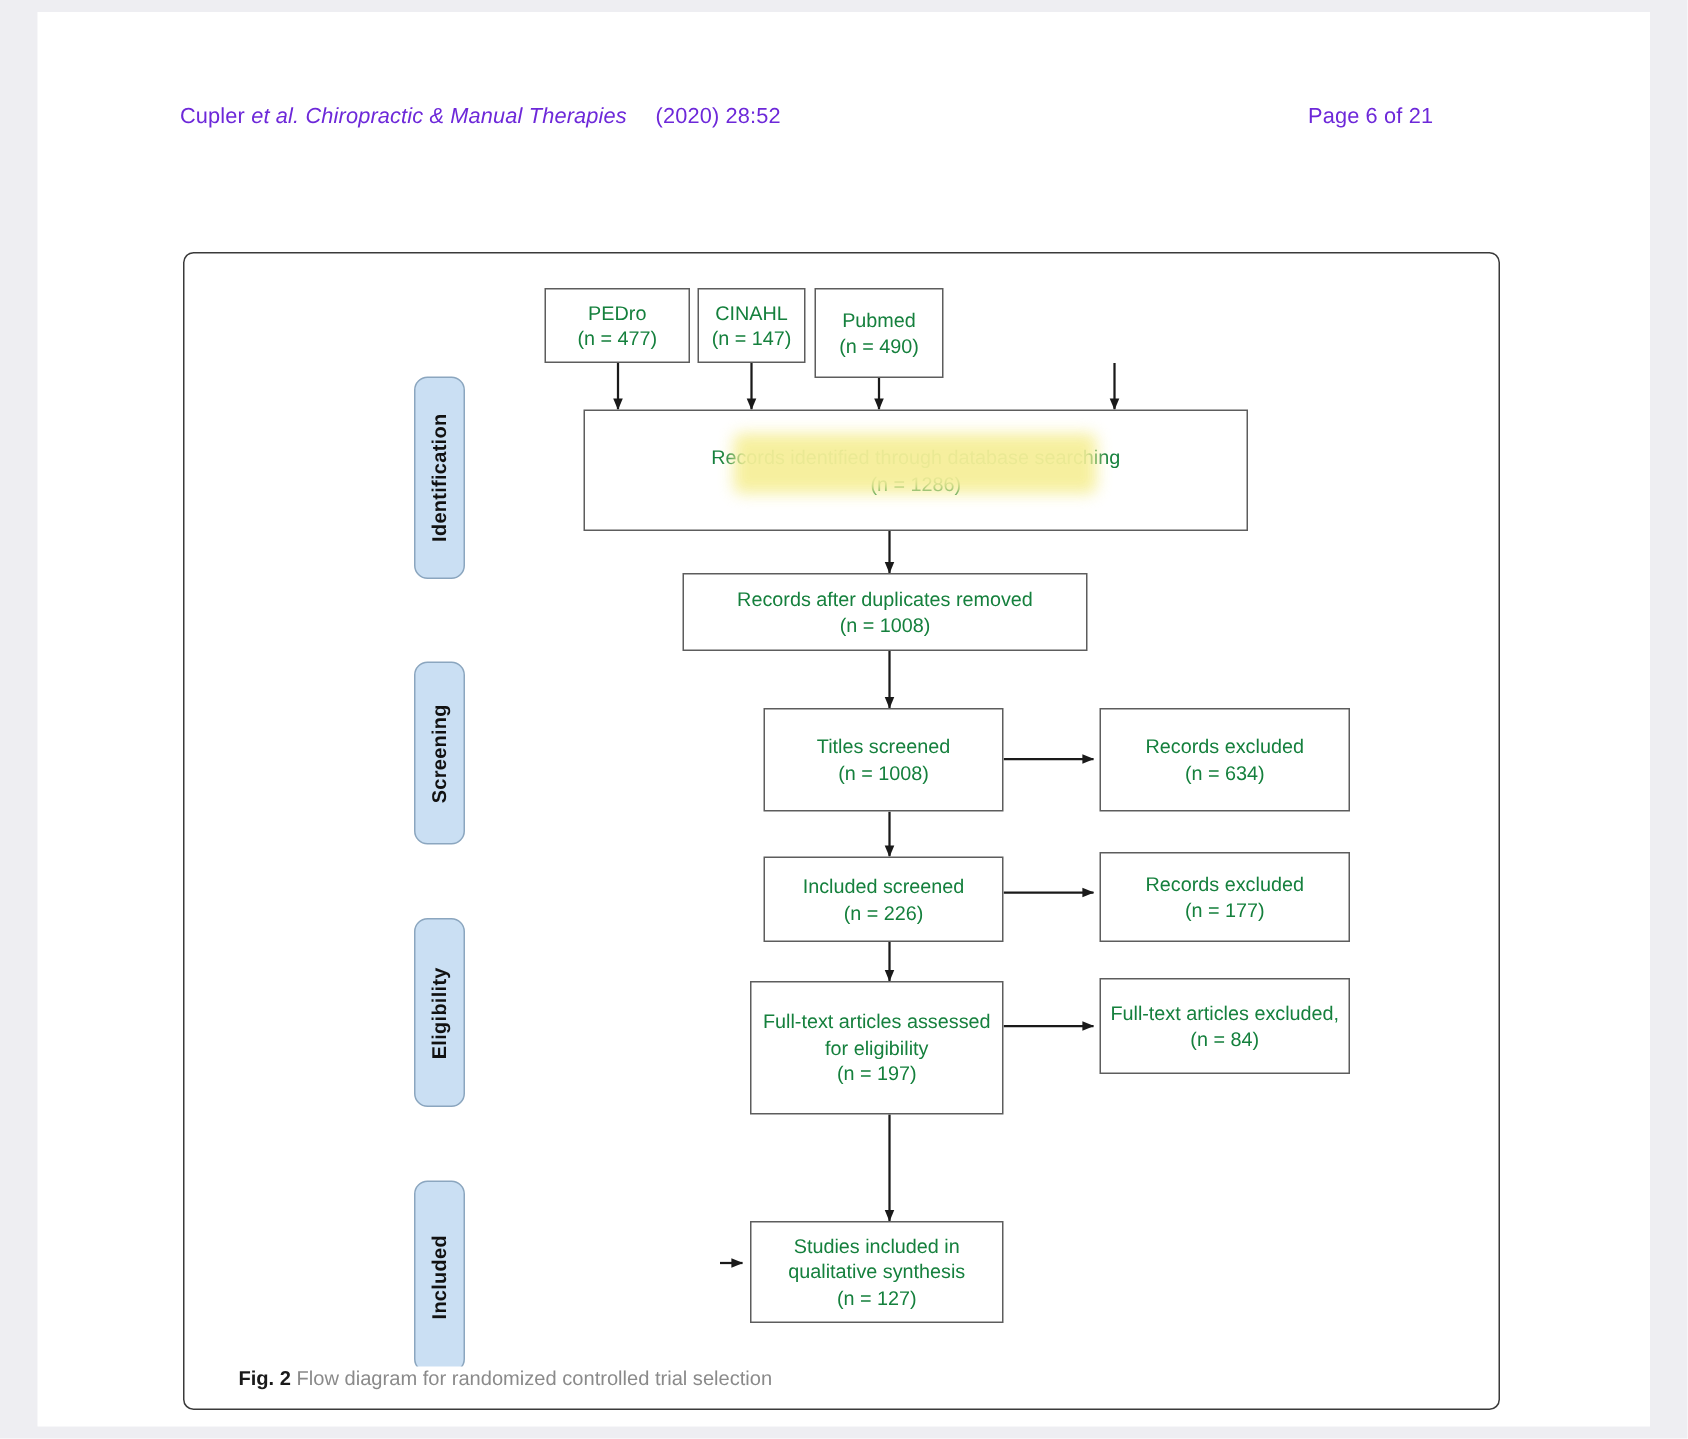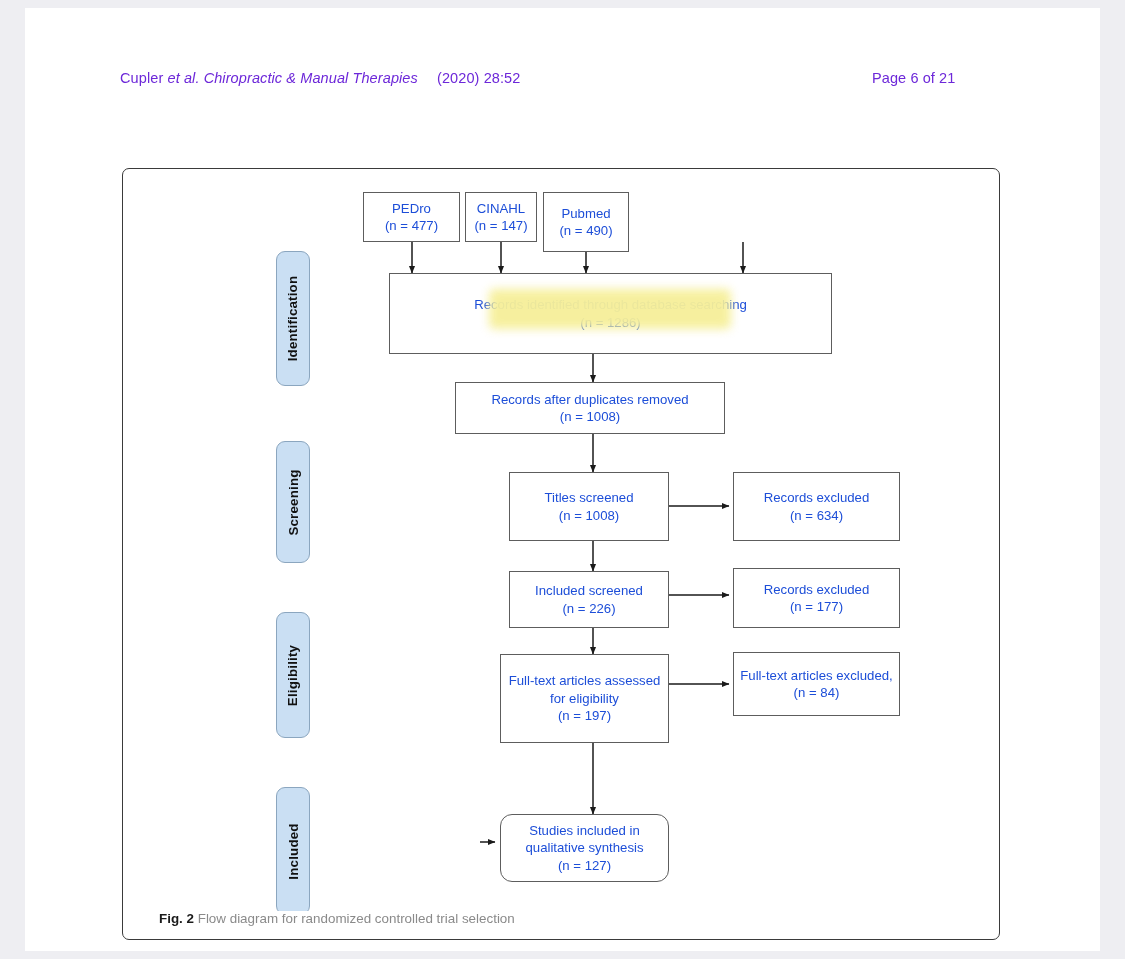--- a/index.html
+++ b/index.html
@@ -52,21 +52,21 @@
     left: 0; top: 0;
     width: 878px;
     height: 772px;
   }
   
   .node {
     position: absolute;
     box-sizing: border-box;
     border: 1.4px solid #5d5d5d;
     background: #ffffff;
-    color: #1d4ed8;
+    color: #15803d;
     font-size: 13.2px;
     line-height: 17.5px;
     text-align: center;
     display: flex;
     flex-direction: column;
     align-items: center;
     justify-content: center;
     z-index: 3;
   }
   .node .ln { display: block; white-space: nowrap; }
@@ -234,21 +234,21 @@
       <div class="node" style="left:377px; top:485px; width:169px; height:89px;">
         <span class="ln">Full-text articles assessed</span>
         <span class="ln">for eligibility</span>
         <span class="ln">(n = 197)</span>
       </div>
       <div class="node" style="left:610px; top:483px; width:167px; height:64px;">
         <span class="ln">Full-text articles excluded,</span>
         <span class="ln">(n = 84)</span>
       </div>
 
-      <div class="node" style="left:377px; top:645px; width:169px; height:68px;border-radius:12px;">
+      <div class="node" style="left:377px; top:645px; width:169px; height:68px;">
         <span class="ln">Studies included in</span>
         <span class="ln">qualitative synthesis</span>
         <span class="ln">(n = 127)</span>
       </div>
 
       <div id="caption">
         <b>Fig. 2</b>
         <span>Flow diagram for randomized controlled trial selection</span>
       </div>
 

